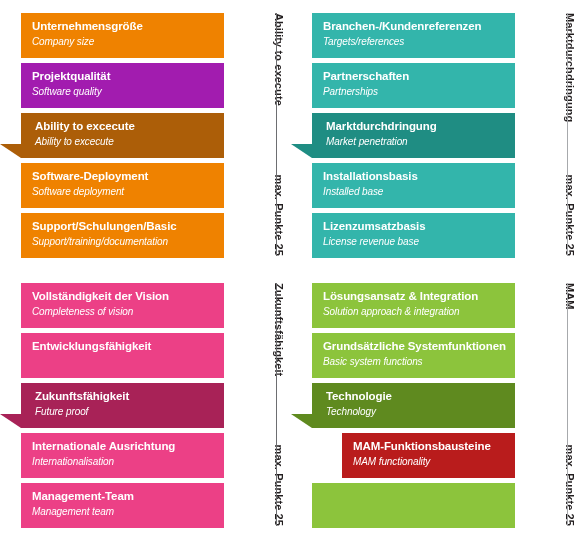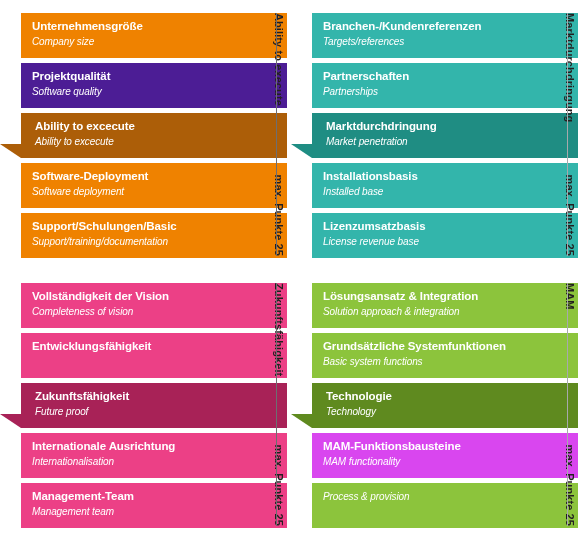--- a/index.html
+++ b/index.html
@@ -27,21 +27,21 @@
   }
   .q-tl { left: 0px;   top: 0px;   }
   .q-tr { left: 291px; top: 0px;   }
   .q-bl { left: 0px;   top: 270px; }
   .q-br { left: 291px; top: 270px; }
 
   .bars {
     position: absolute;
     left: 21px;
     top: 13px;
-    width: 266px;
+    width: 203px;
   }
 
   
   .bar {
     position: relative;
     height: 45px;
     margin-bottom: 5px;
     box-sizing: border-box;
     padding: 6px 8px 0 11px;
     color: #ffffff;
@@ -117,21 +117,21 @@
 <body>
 
 <div id="board">
 
   <div class="quadrant q-tl">
     <div class="bars">
         <div class="bar" style="background: rgb(239, 130, 0);">
           <span class="de">Unternehmensgröße</span>
           <span class="en">Company size</span>
         </div>
-        <div class="bar" style="background: #4c1d95;">
+        <div class="bar" style="background: #a21caf;">
           <span class="de">Projektqualität</span>
           <span class="en">Software quality</span>
         </div>
         <div class="bar highlight" style="background: rgb(172, 94, 8);">
           <div class="arrow"><svg width="21" height="45" viewBox="0 0 21 45">
               <polygon points="21,0 21,31 0,31 21,45" fill="#ac5e08"></polygon>
             </svg></div>
           <span class="de">Ability to excecute</span>
           <span class="en">Ability to excecute</span>
         </div>
@@ -226,26 +226,25 @@
           <span class="de">Grundsätzliche Systemfunktionen</span>
           <span class="en">Basic system functions</span>
         </div>
         <div class="bar highlight" style="background: rgb(95, 138, 31);">
           <div class="arrow"><svg width="21" height="45" viewBox="0 0 21 45">
               <polygon points="21,0 21,31 0,31 21,45" fill="#5f8a1f"></polygon>
             </svg></div>
           <span class="de">Technologie</span>
           <span class="en">Technology</span>
         </div>
-        <div class="bar" style="background: #d946ef;">
+        <div class="bar" style="background: #b91c1c; margin-left: 30px;">
           <span class="de">MAM-Funktionsbausteine</span>
           <span class="en">MAM functionality</span>
         </div>
         <div class="bar" style="background: rgb(140, 196, 60);">
-          <span class="en">Process &amp; provision</span>
         </div>
       </div>
     <div class="side">
       <div class="rot top">MAM</div>
       <div class="rot bottom">max. Punkte 25</div>
       <div class="rule"></div>
     </div>
   </div>
 
 </div>

